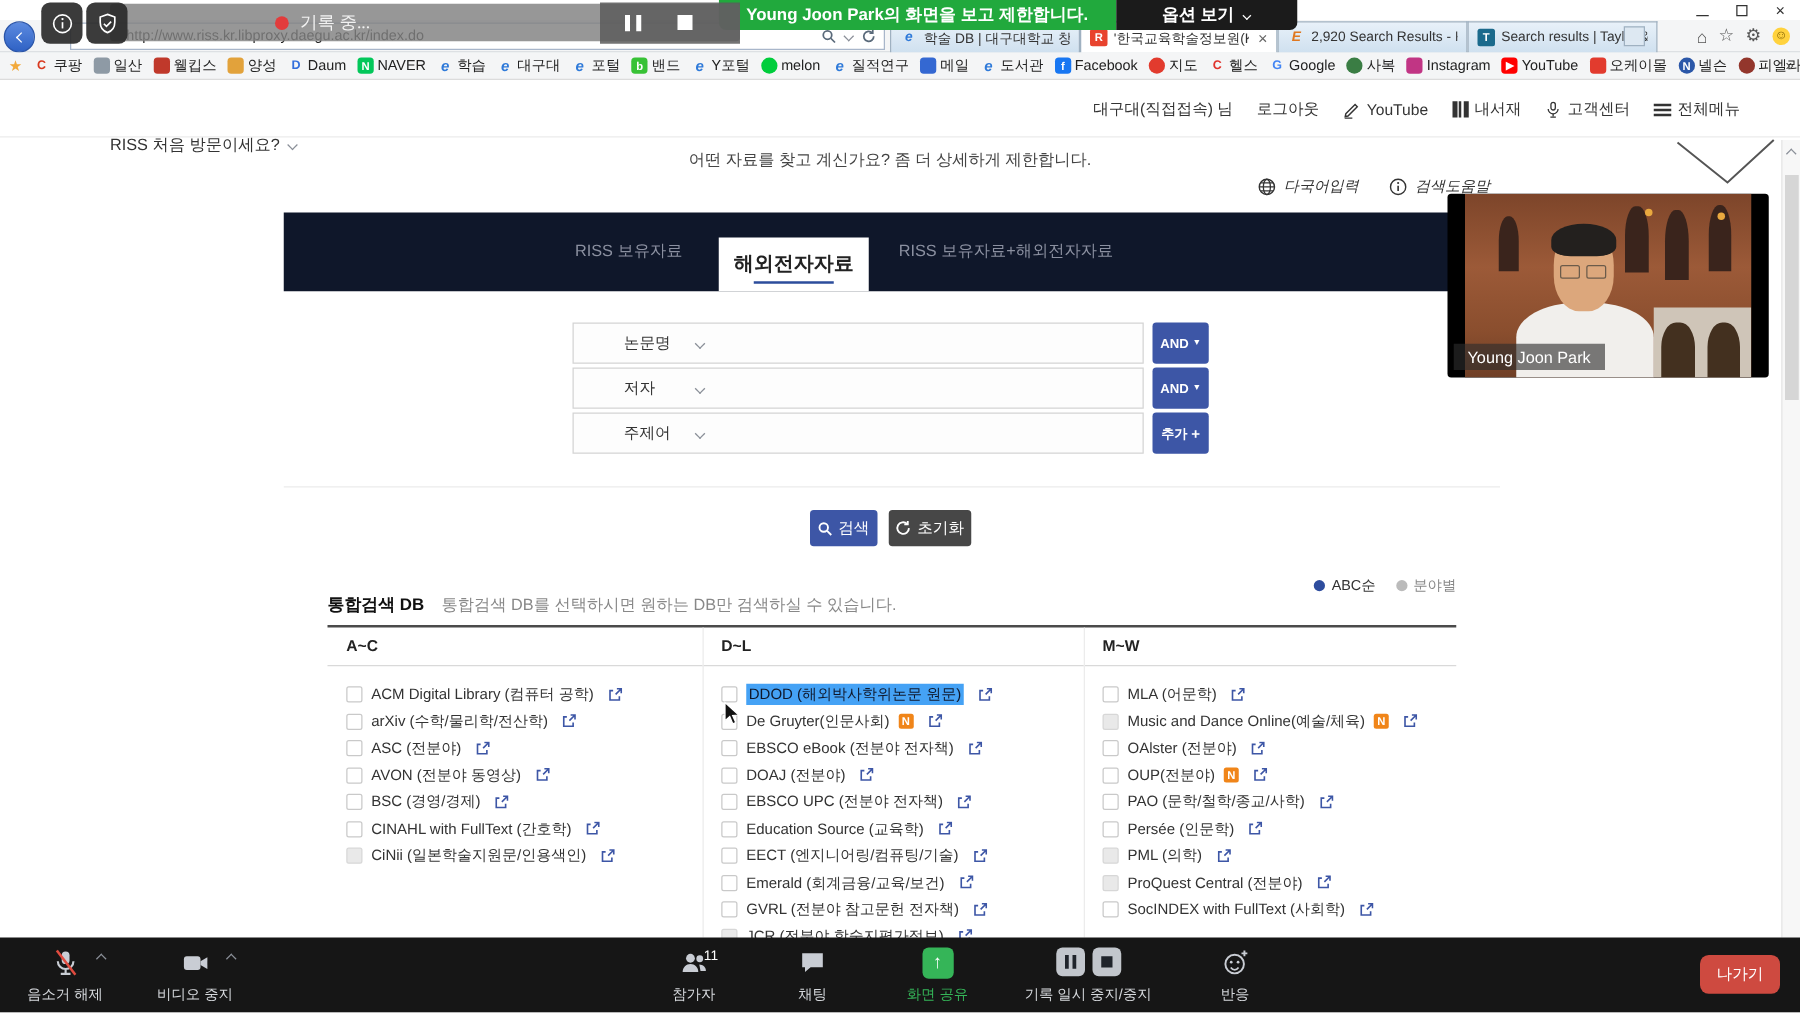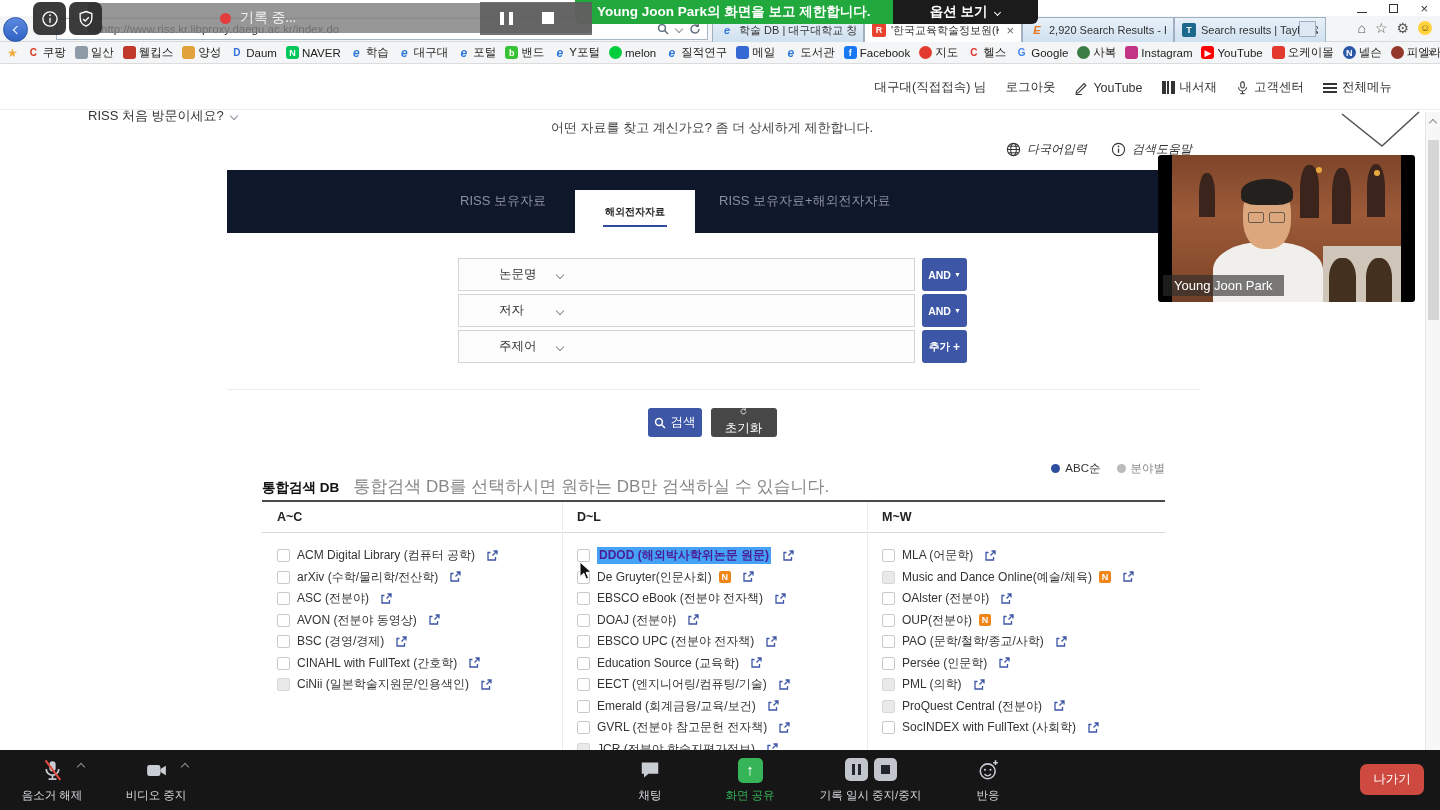--- a/index.html
+++ b/index.html
@@ -55,50 +55,50 @@
   .tools { right:248px; top:141px; display:flex; gap:24px; font-size:12px; color:#333; align-items:center; }
   .tools .ti { display:flex; align-items:center; gap:6px;font-style:italic; }
 
   .collapse-v { left:1338px; top:110px; }
 
   
   .panel-band { left:227px; top:170px; width:973px; height:63px; background:#0f172a; }
   .ptab { position:absolute; top:22px; font-size:13px; color:#8b90a0; }
   .ptab1 { left:233px; }
   .ptab3 { left:492px; }
-  .ptab-active { position:absolute; left:348px; top:20px; width:120px; height:43px; background:#fff; display:flex; align-items:center; justify-content:center; font-size:10px; font-weight:bold; color:#222; }
+  .ptab-active { position:absolute; left:348px; top:20px; width:120px; height:43px; background:#fff; display:flex; align-items:center; justify-content:center; font-size:16px; font-weight:bold; color:#222; }
   .ptab-active:after { content:""; position:absolute; bottom:6px; left:28px; width:64px; height:2px; background:#2c4d9c; }
   .panel-bottomline { left:227px; top:389px; width:973px; height:1px; background:#ececec; }
 
   .frow { display:flex; }
   .fbox { width:457px; height:33px; background:#fdfdfd; border:1px solid #d4d4d4; display:flex; align-items:center; }
   .flabel { margin-left:40px; font-size:12.5px; color:#333; width:50px; }
   .fchev { margin-left:8px; }
   .opbtn { margin-left:7px; width:45px; height:33px; background:#3d56a6; border-radius:3px; color:#fff; font-size:10.5px; font-weight:bold; display:flex; align-items:center; justify-content:center; gap:3px; }
   .opbtn .vsm { font-size:7px; }
 
   .btnrow { left:0; top:408px; width:1424px; display:flex; justify-content:center; gap:9px; }
   .btn-search { width:54px; height:29px; background:#3d56a6; border-radius:3px; color:#fff; font-size:12.5px; display:flex; align-items:center; justify-content:center; gap:5px; }
-  .btn-reset { width:66px; height:29px; background:#474747; border-radius:3px; color:#fff; font-size:12.5px; display:flex; align-items:center; justify-content:center; gap:5px;flex-direction:column; }
+  .btn-reset { width:66px; height:29px; background:#474747; border-radius:3px; color:#fff; font-size:12.5px; display:flex; align-items:center; justify-content:center; gap:5px; }
 
   
   .sortrow { right:275px; top:461px; display:flex; gap:16px; font-size:11.5px; align-items:center; }
   .sopt { display:flex; align-items:center; gap:5px; }
   .rdot { width:9px; height:9px; border-radius:50%; }
   .dbtitle-row { left:262px; top:475px; display:flex; align-items:baseline; gap:14px; }
   .dbtitle { font-size:13.5px; font-weight:bold; color:#111; }
-  .dbdesc { font-size:17px; color:#888; }
+  .dbdesc { font-size:13px; color:#888; }
   .db-topline { left:262px; top:500px; width:903px; height:2px; background:#4a4a4a; }
   .dbcol { top:502px; }
   .dbhead { height:31px; display:flex; align-items:center; padding-left:15px; font-size:12.5px; font-weight:bold; color:#222; border-bottom:1px solid #d9d9d9; }
   .dbitems { padding:12px 0 0 15px; }
   .dbrow { height:21.5px; display:flex; align-items:center; gap:7px; font-size:12px; color:#333; }
   .cb { width:13px; height:13px; border:1px solid #c9c9c9; background:#fff; border-radius:2px; flex:none; }
   .cb.dis { background:#e9e9e9; border-color:#d7d7d7; }
-  .dblabel.hl { background:#45a2f5; color:#4c1d95; font-weight:bold; padding:0 2px; }
+  .dblabel.hl { background:#45a2f5; color:#0f172a; font-weight:normal; padding:0 2px; }
   .nbadge { width:12px; height:12px; background:#f08519; border-radius:2px; color:#fff; font-size:9px; font-weight:bold; line-height:12px; text-align:center; flex:none; }
   .ext { display:inline-flex; margin-left:4px; }
   .vsep { width:1px; background:#ececec; top:502px; height:248px; }
 
   
   .pscroll { left:1425px; top:112px; width:15px; height:638px; background:#f7f7f7; border-left:1px solid #e5e5e5; }
   .pscroll .chev { position:absolute; left:4px; top:8px; border-color:#8a8f98; }
   .pthumb { position:absolute; left:2px; top:28px; width:11px; height:180px; background:#d6d6d6; }
 
   
@@ -802,20 +802,30 @@
       <svg viewBox="0 0 32 32" width="25" height="25">
           <rect x="12" y="4" width="8" height="13" rx="4" fill="#c9cdd4"></rect>
           <path d="M8 14a8 8 0 0 0 16 0" fill="none" stroke="#c9cdd4" stroke-width="2.2"></path>
           <line x1="16" y1="22.5" x2="16" y2="26.5" stroke="#c9cdd4" stroke-width="2.2"></line>
           <line x1="11" y1="27" x2="21" y2="27" stroke="#c9cdd4" stroke-width="2.2"></line>
           <line x1="7" y1="3" x2="26" y2="28" stroke="#e04b3f" stroke-width="2.6"></line>
         </svg>
       <span class="abs zchev chev up" style="left:74px;"></span>
       <span class="zlabel">음소거 해제</span>
     </div>
+    <div class="zitem" style="left:515px; width:80px;">
+      <svg viewBox="0 0 32 32" width="25" height="25" fill="#c9cdd4">
+          <circle cx="12" cy="11" r="4.5"></circle>
+          <path d="M4 25c0-4.4 3.6-8 8-8s8 3.6 8 8z"></path>
+          <circle cx="21.5" cy="11.5" r="3.5"></circle>
+          <path d="M21 17.5c3.8 0 6.8 2.9 6.8 6.5h-5.5"></path>
+        </svg>
+      <span class="pbadge">11</span>
+      <span class="zlabel">참가자</span>
+    </div>
     <div class="zitem" style="left:615px; width:70px;">
       <svg viewBox="0 0 32 32" width="24" height="24">
           <path d="M5 6h22v15H14l-6 5v-5H5z" fill="#c9cdd4"></path>
         </svg>
       <span class="zlabel">채팅</span>
     </div>
     <div class="zitem" style="left:705px; width:90px;">
       <span class="shareic">↑</span>
       <span class="zlabel" style="color:#35b558">화면 공유</span>
     </div>

